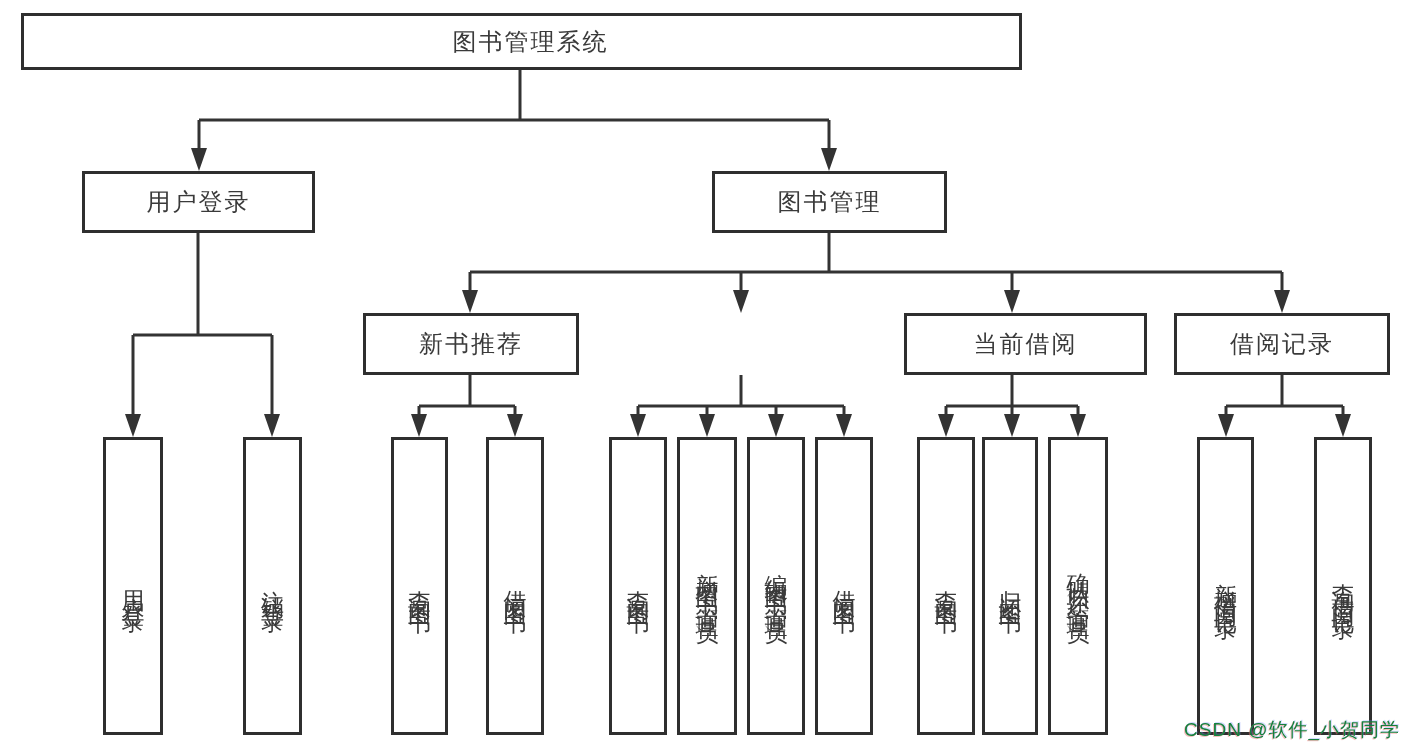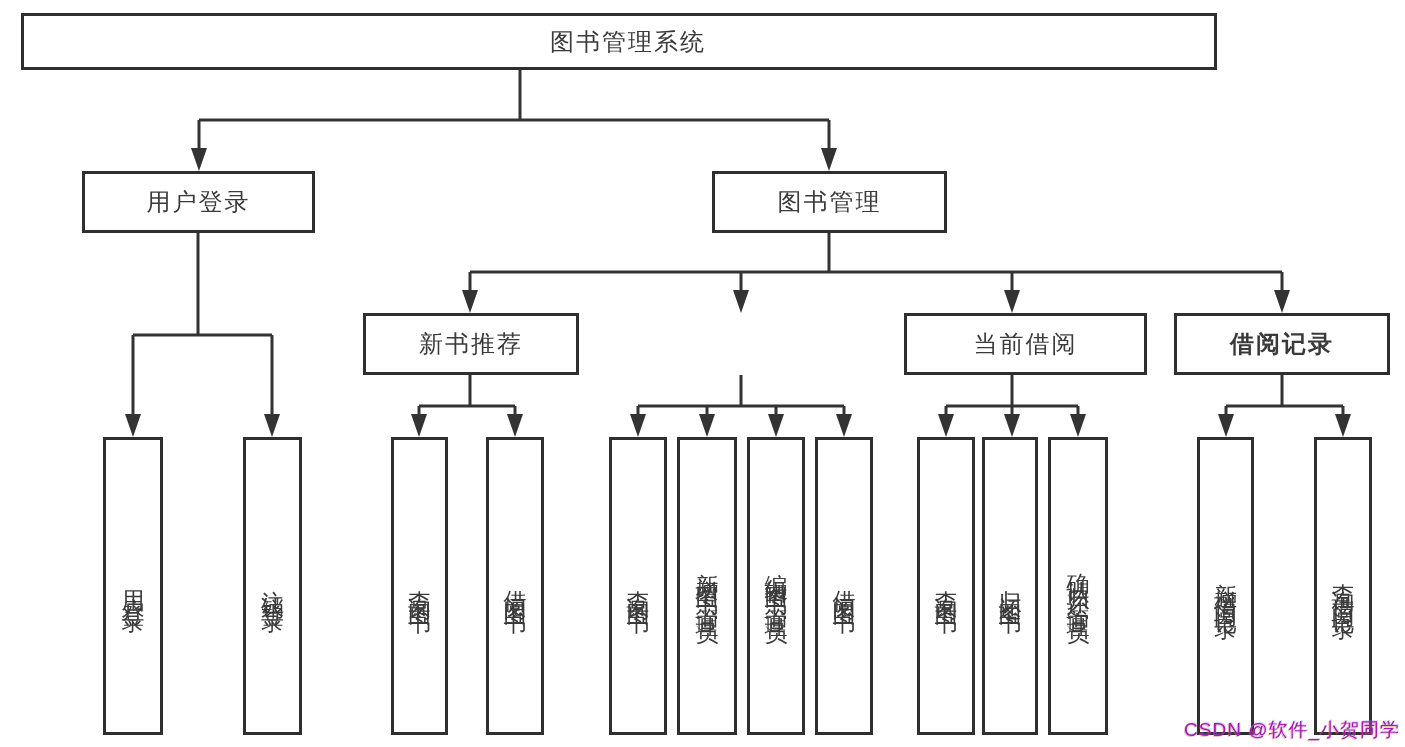--- a/index.html
+++ b/index.html
@@ -29,21 +29,21 @@
     text-orientation:mixed;
     font-size:23px;
     letter-spacing:7px;
     line-height:1;
   }
   .watermark{
     position:absolute;
     right:5px;
     bottom:4px;
     font-size:19px;
-    color:#a21caf;
+    color:#15803d;
     letter-spacing:1px;
     text-shadow:-1px 1px 0 rgba(236,110,110,0.45), 1px -1px 0 rgba(130,150,255,0.35);
     white-space:nowrap;
   }
 </style>
 </head>
 <body>
 
 <div class="canvas">
 
@@ -102,28 +102,28 @@
     <polygon points="1070,414 1086,414 1078,437"></polygon>
 
     <path d="M1282 375 L1282 406"></path>
     <path d="M1226 406 L1343 406"></path>
     <path d="M1226 406 L1226 421"></path>
     <path d="M1343 406 L1343 421"></path>
     <polygon points="1218,414 1234,414 1226,437"></polygon>
     <polygon points="1335,414 1351,414 1343,437"></polygon>
   </svg>
 
-  <div class="node h-node" style="left:21px;top:13px;width:1196px;height:57px;padding-left:18px;">图书管理系统</div>
+  <div class="node h-node" style="left:21px;top:13px;width:1001px;height:57px;padding-left:18px;">图书管理系统</div>
 
   <div class="node h-node" style="left:82px;top:171px;width:233px;height:62px;">用户登录</div>
   <div class="node h-node" style="left:712px;top:171px;width:235px;height:62px;">图书管理</div>
 
   <div class="node h-node" style="left:363px;top:313px;width:216px;height:62px;">新书推荐</div>
   <div class="node h-node" style="left:904px;top:313px;width:243px;height:62px;">当前借阅</div>
-  <div class="node h-node" style="left:1174px;top:313px;width:216px;height:62px;font-weight:bold;">借阅记录</div>
+  <div class="node h-node" style="left:1174px;top:313px;width:216px;height:62px;">借阅记录</div>
 
   <div class="node v-node" style="left:103px;top:437px;width:60px;height:298px;">用户登录</div>
   <div class="node v-node" style="left:243px;top:437px;width:59px;height:298px;">注销登录</div>
 
   <div class="node v-node" style="left:391px;top:437px;width:57px;height:298px;">查询图书</div>
   <div class="node v-node" style="left:486px;top:437px;width:58px;height:298px;">借阅图书</div>
 
   <div class="node v-node" style="left:609px;top:437px;width:58px;height:298px;">查询图书</div>
   <div class="node v-node" style="left:677px;top:437px;width:60px;height:298px;">新增图书（管理员）</div>
   <div class="node v-node" style="left:747px;top:437px;width:58px;height:298px;">编辑图书（管理员）</div>

